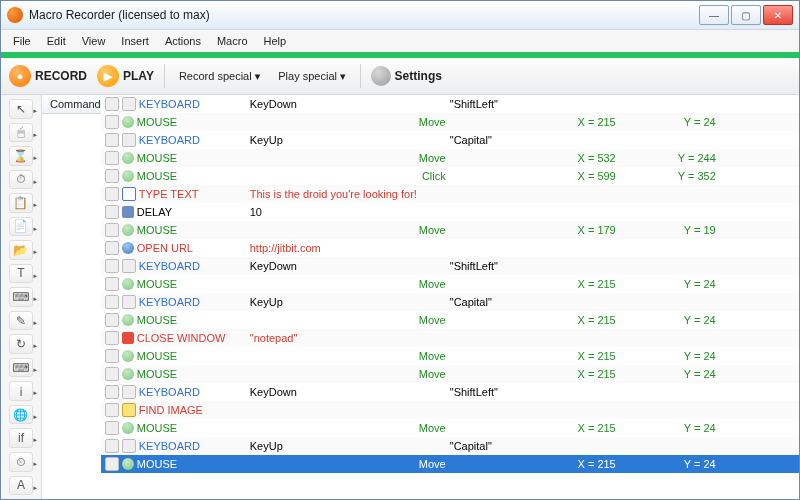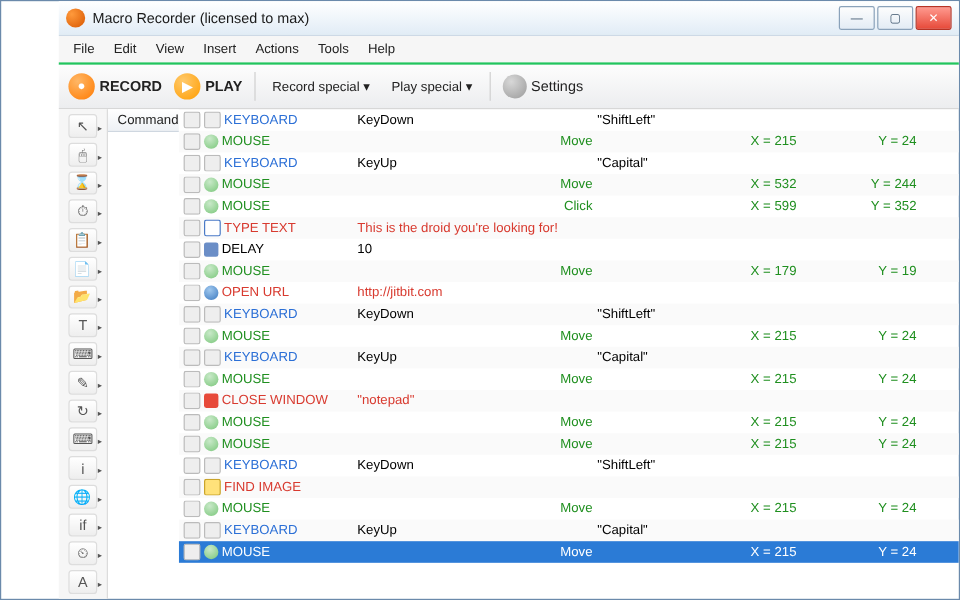--- a/index.html
+++ b/index.html
@@ -1,23 +1,23 @@
 <!DOCTYPE html>
 <html><head>
 <meta charset="utf-8">
 <style>
 html,body{margin:0;padding:0;font-family:"Segoe UI",Tahoma,sans-serif;font-size:11px;background:#f0f0f0;color:#000;}
-.window{width:800px;height:500px;margin:0 auto;background:#fff;border:1px solid #6b8aab;box-shadow:0 4px 30px rgba(0,0,0,.35);display:flex;flex-direction:column;box-sizing:border-box;padding-left:48px;}
+.window{width:800px;height:500px;margin:0 auto;background:#fff;border:1px solid #6b8aab;box-shadow:0 4px 30px rgba(0,0,0,.35);display:flex;flex-direction:column;box-sizing:border-box;}
 .titlebar{height:28px;background:linear-gradient(#fff,#e1ecf6);display:flex;align-items:center;padding:0 6px;border-bottom:1px solid #cdd9e6;}
 .titlebar .appicon{width:16px;height:16px;background:radial-gradient(circle at 30% 30%,#ff9a3c,#d85600);border-radius:50%;margin-right:6px;}
 .titlebar .title{font-size:12px;color:#1a1a1a;}
 .winbtns{margin-left:auto;display:flex;gap:2px;}
 .winbtn{width:28px;height:18px;border:1px solid #8aa2ba;border-radius:2px;background:linear-gradient(#fdfdfd,#e3ecf5);display:flex;align-items:center;justify-content:center;font-size:10px;color:#3b536b;cursor:pointer;}
 .winbtn.close{background:linear-gradient(#ff9a8f,#e74a3a);border-color:#b83224;color:#fff;}
-.menubar{height:22px;background:#f6f6f6;display:flex;align-items:center;padding:0 4px;border-bottom:2px solid #22c55e;}
+.menubar{height:22px;background:#f6f6f6;display:flex;align-items:center;padding:0 4px;border-bottom:6px solid #22c55e;}
 .menuitem{padding:2px 8px;color:#222;cursor:pointer;}
 .toolbar{height:36px;background:linear-gradient(#fdfdfd,#ecedef);border-bottom:1px solid #d7d7d7;display:flex;align-items:center;padding:0 8px;gap:10px;}
 .bigbtn{display:flex;align-items:center;gap:4px;font-weight:bold;font-size:12px;color:#222;cursor:pointer;}
 .circ{width:22px;height:22px;border-radius:50%;display:flex;align-items:center;justify-content:center;color:#fff;font-size:11px;}
 .circ.rec{background:radial-gradient(circle at 35% 30%,#ffb766,#ff7a00);}
 .circ.play{background:radial-gradient(circle at 35% 30%,#ffc96b,#ff9d00);}
 .sep{width:1px;height:24px;background:#d0d0d0;}
 .dd{color:#222;cursor:pointer;padding:2px 4px;}
 .gear{width:20px;height:20px;border-radius:50%;background:radial-gradient(circle at 35% 30%,#d8d8d8,#9a9a9a);position:relative;}
 .body{flex:1;display:flex;min-height:0;}
@@ -62,38 +62,38 @@
       <div class="winbtn close">✕</div>
     </div>
   </div>
 
   <div class="menubar">
     <div class="menuitem">File</div>
     <div class="menuitem">Edit</div>
     <div class="menuitem">View</div>
     <div class="menuitem">Insert</div>
     <div class="menuitem">Actions</div>
-    <div class="menuitem">Tools</div>
+    <div class="menuitem">Macro</div>
     <div class="menuitem">Help</div>
   </div>
 
   <div class="toolbar">
     <div class="bigbtn">
       <div class="circ rec">●</div>
       <span>RECORD</span>
     </div>
     <div class="bigbtn">
       <div class="circ play">▶</div>
       <span>PLAY</span>
     </div>
     <div class="sep"></div>
     <div class="dd"><span>Record special</span> ▾</div>
     <div class="dd"><span>Play special</span> ▾</div>
     <div class="sep"></div>
-    <div class="bigbtn" style="font-weight:normal">
+    <div class="bigbtn" style="font-weight:bold">
       <div class="gear"></div>
       <span>Settings</span>
     </div>
   </div>
 
   <div class="body">
     <div class="sidebar" id="sidebar">
         <div class="sbi">↖<span class="tri">▸</span></div>
         <div class="sbi">🖱<span class="tri">▸</span></div>
         <div class="sbi">⌛<span class="tri">▸</span></div>

